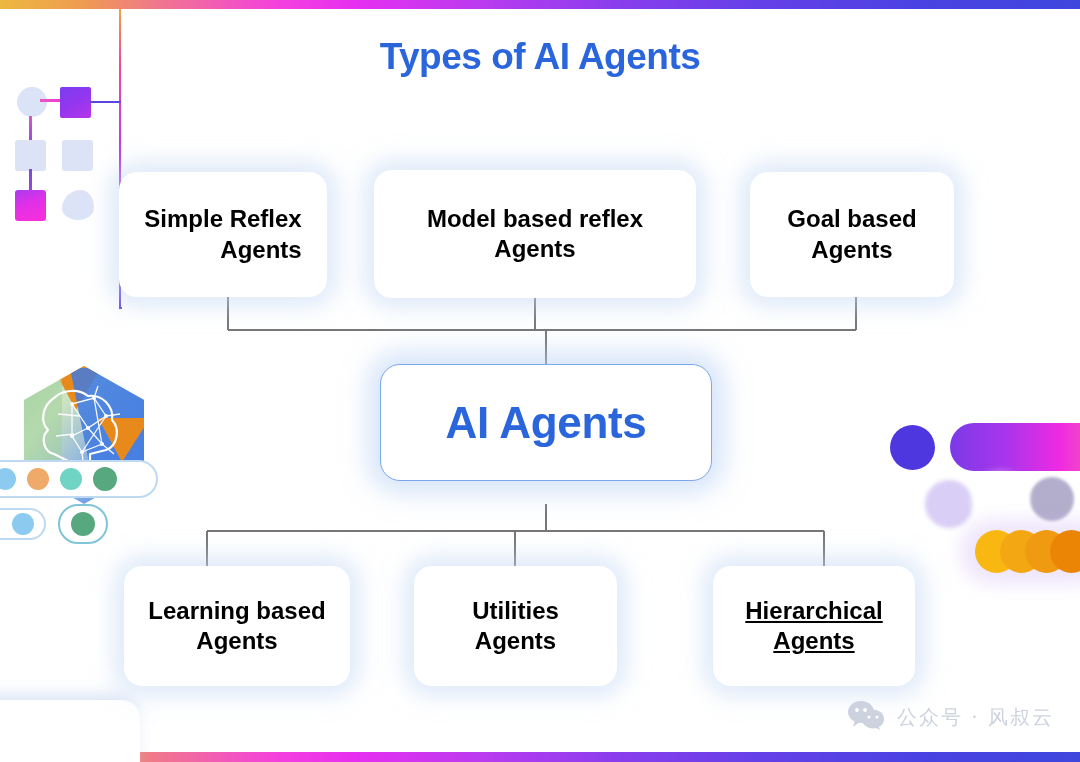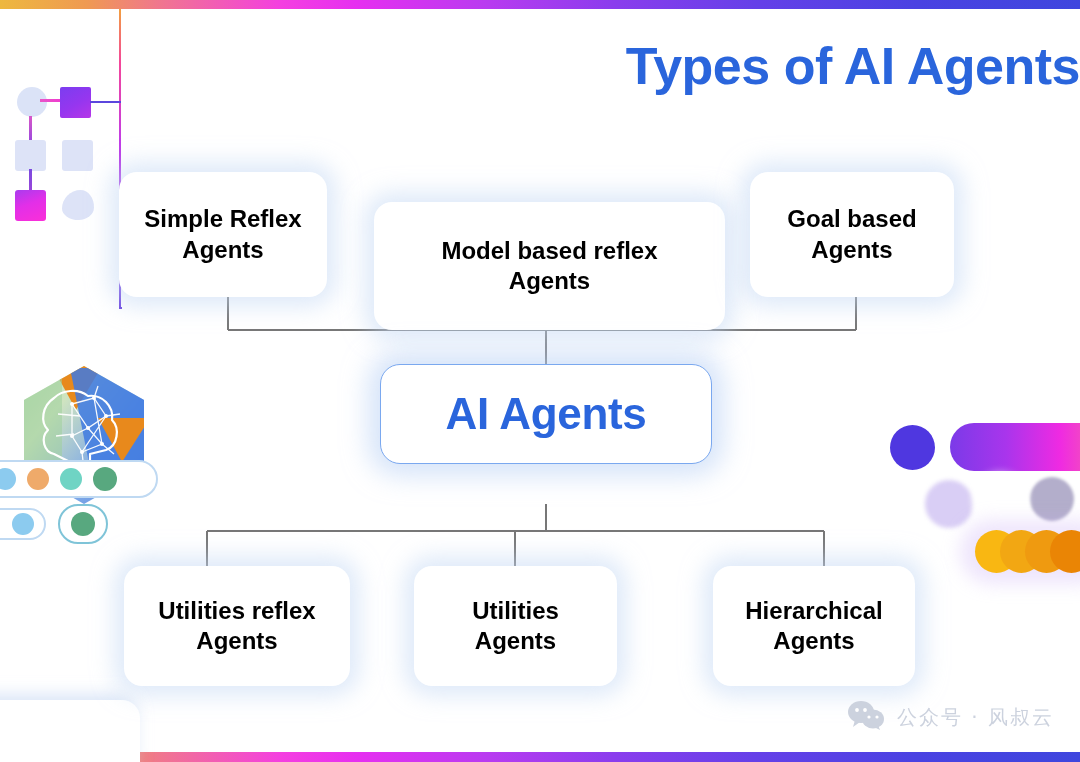--- a/index.html
+++ b/index.html
@@ -186,22 +186,22 @@
     background: #ffffff;
     border-radius: 18px;
     box-shadow: -4px -6px 16px rgba(190,210,240,0.55);
   }
 
   
   .title {
     position: absolute;
     left: 0; top: 36px;
     width: 1080px;
-    text-align: right;
-    font-size: 52px;
+    text-align: center;
+    font-size: 37px;
     font-weight: bold;
     letter-spacing: -0.5px;
     color: #2a65dc;
     z-index: 20;
   }
 
   
   .connectors { position: absolute; left: 0; top: 0; z-index: 5; }
 
   
@@ -217,39 +217,39 @@
     box-shadow: 0 0 22px 10px rgba(196,216,244,0.55);
   }
   .node-label {
     font-size: 24px;
     font-weight: bold;
     color: #000000;
     line-height: 1.26;
     padding: 0 12px;
   }
 
-  .node-simple-reflex { left: 119px;  top: 172px; width: 208px; height: 125px; }
-  .node-model-reflex  { left: 374px;  top: 170px; width: 351px; height: 128px; margin-top: 32px; }
+  .node-simple-reflex { left: 119px;  top: 172px; width: 208px; height: 125px; text-align: right; }
+  .node-model-reflex  { left: 374px;  top: 170px; width: 322px; height: 128px; }
   .node-goal-based    { left: 750px;  top: 172px; width: 204px; height: 125px; }
 
   .node-center {
-    left: 380px; top: 364px; width: 332px; height: 100px;
+    left: 380px; top: 364px; width: 332px; height: 117px;
     border: 1.6px solid #7aa8ef;
     border-radius: 20px;
     box-shadow: 0 0 26px 12px rgba(186,210,245,0.60);
   }
   .node-center .node-label {
     font-size: 44px;
     color: #2a65dc;
     letter-spacing: -0.3px;
   }
 
   .node-utilities    { left: 124px; top: 566px; width: 226px; height: 120px; }
   .node-learning     { left: 414px; top: 566px; width: 203px; height: 120px; }
-  .node-hierarchical { left: 713px; top: 566px; width: 202px; height: 120px; }
+  .node-hierarchical { left: 713px; top: 566px; width: 202px; height: 120px; text-decoration: underline; }
 
   
   .watermark {
     position: absolute;
     right: 26px; bottom: 28px;
     display: flex;
     align-items: center;
     gap: 12px;
     z-index: 30;
   }
@@ -391,21 +391,21 @@
       <span>Agents</span>
     </div>
   </div>
 
   <div class="node node-center">
     <div class="node-label">AI Agents</div>
   </div>
 
   <div class="node node-utilities">
     <div class="node-label">
-      <span>Utilities reflex</span><br>
+      <span>Learning based</span><br>
       <span>Agents</span>
     </div>
   </div>
 
   <div class="node node-learning">
     <div class="node-label">
       <span>Utilities</span><br>
       <span>Agents</span>
     </div>
   </div>

